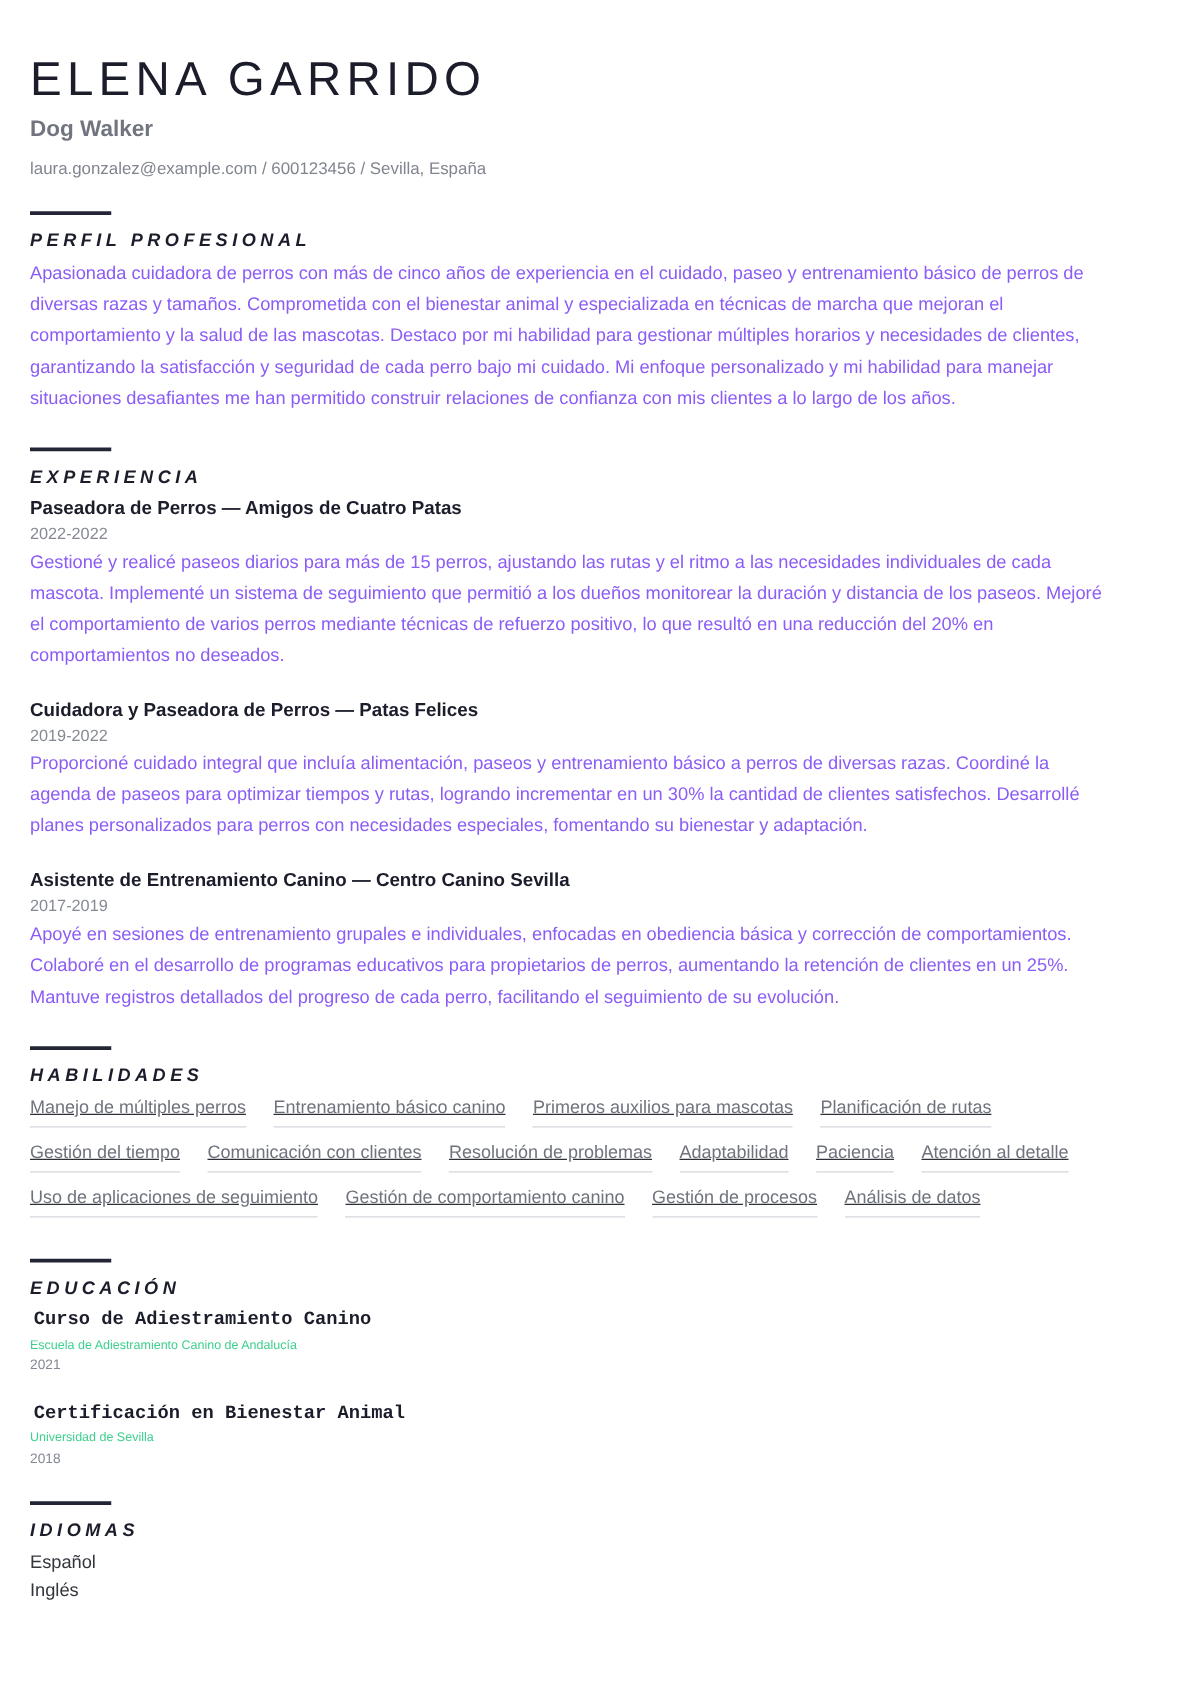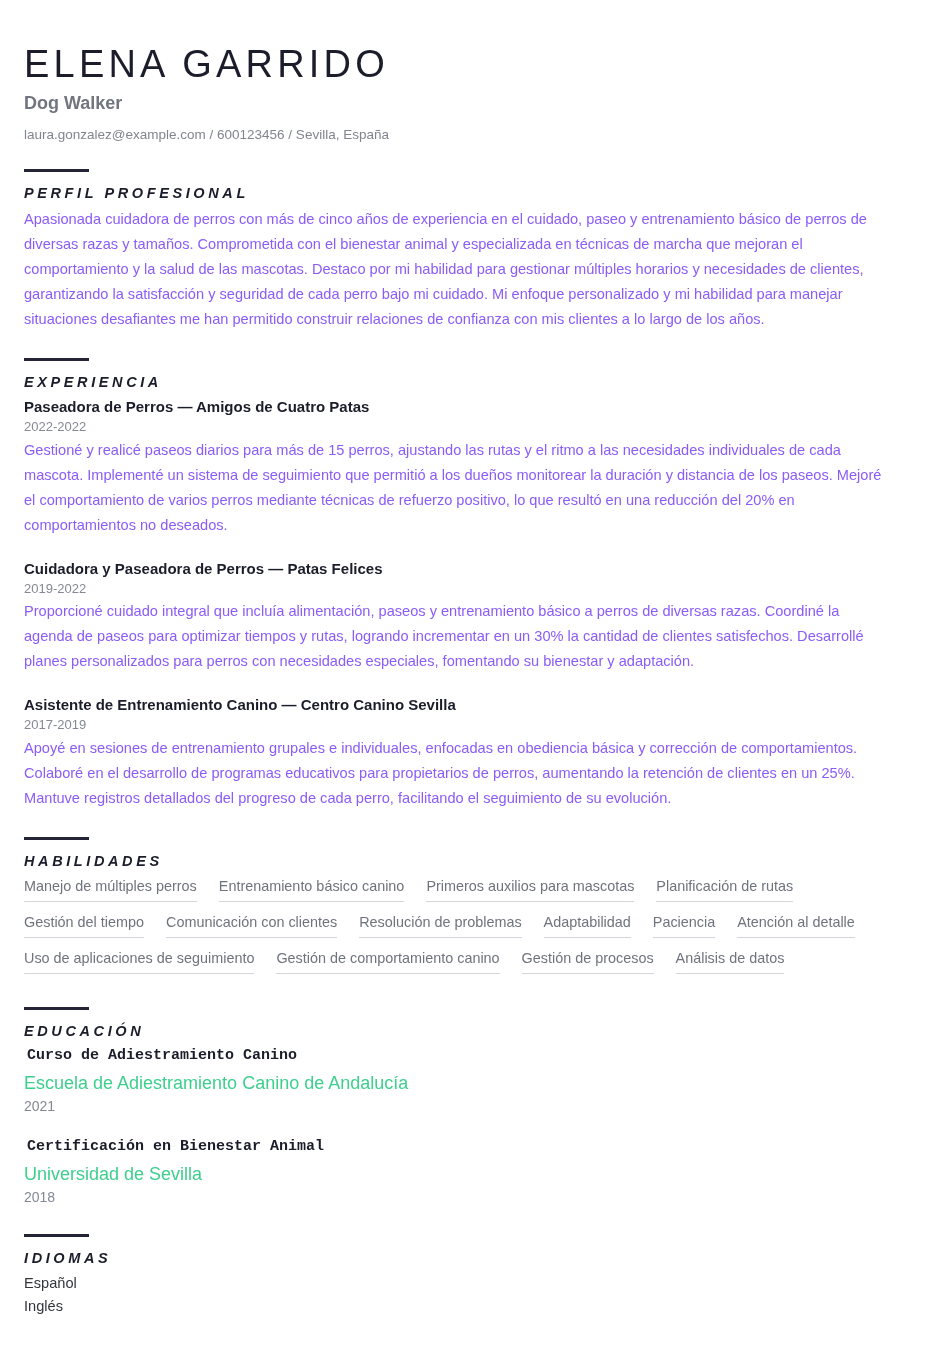--- a/index.html
+++ b/index.html
@@ -90,20 +90,21 @@
     margin: 0 0 1px 0;
   }
 
   
   .skills {
     display: flex;
     flex-wrap: wrap;
     gap: 0px 22px;
     max-width: 880px;
     margin-top: 3px;
+    text-decoration: underline;
   }
   .skill {
     font-size: 14.4px;
     color: #6f737d;
     line-height: 22px;
     padding-bottom: 4px;
     margin-bottom: 9px;
     border-bottom: 1px solid #d3d6dc;
   }
 
@@ -112,27 +113,27 @@
   .edu:last-child { margin-bottom: 0; }
   .edu-degree {
     font-size: 15px;
     font-weight: 700;
     color: #1b1d2b;
     line-height: 1.45;
     margin: 3px;
     font-family: Liberation Mono, monospace;
   }
   .edu-school {
-    font-size: 18px;
+    font-size: 10px;
     color: #3ecf8e;
     line-height: 1.45;
     margin: 0;
   }
   .edu-year {
-    font-size: 14px;
+    font-size: 11px;
     color: #858994;
     line-height: 1.5;
     margin: 0;
   }
 
   
   .lang {
     font-size: 14.6px;
     color: #33353d;
     line-height: 23px;

